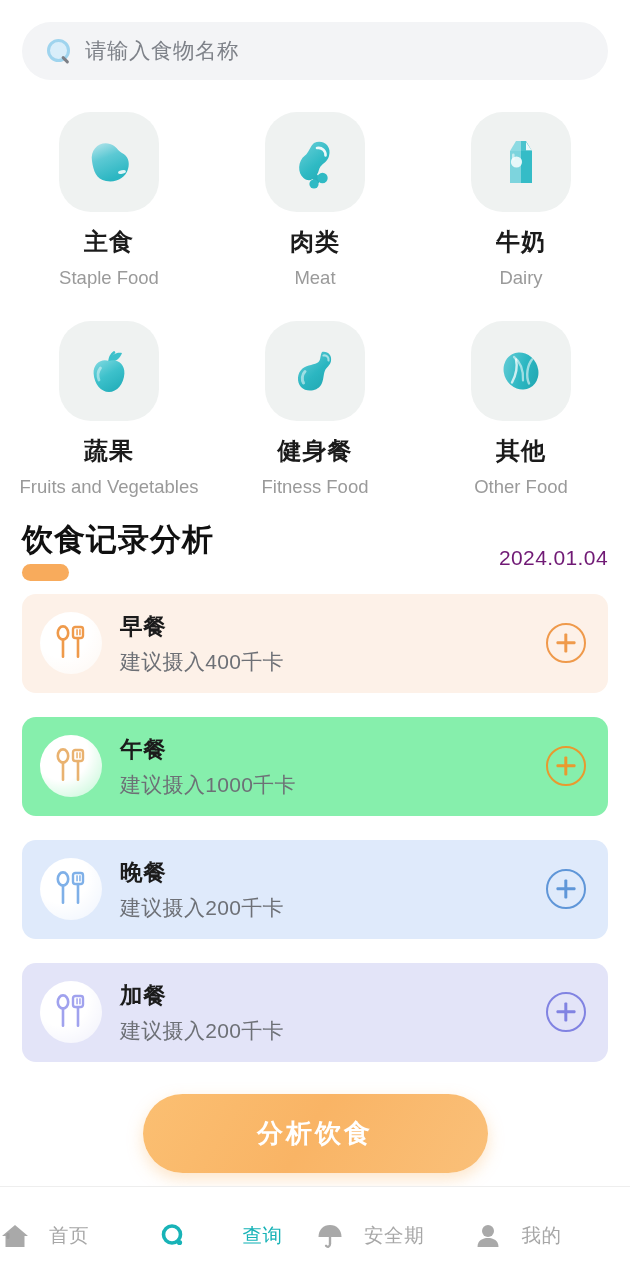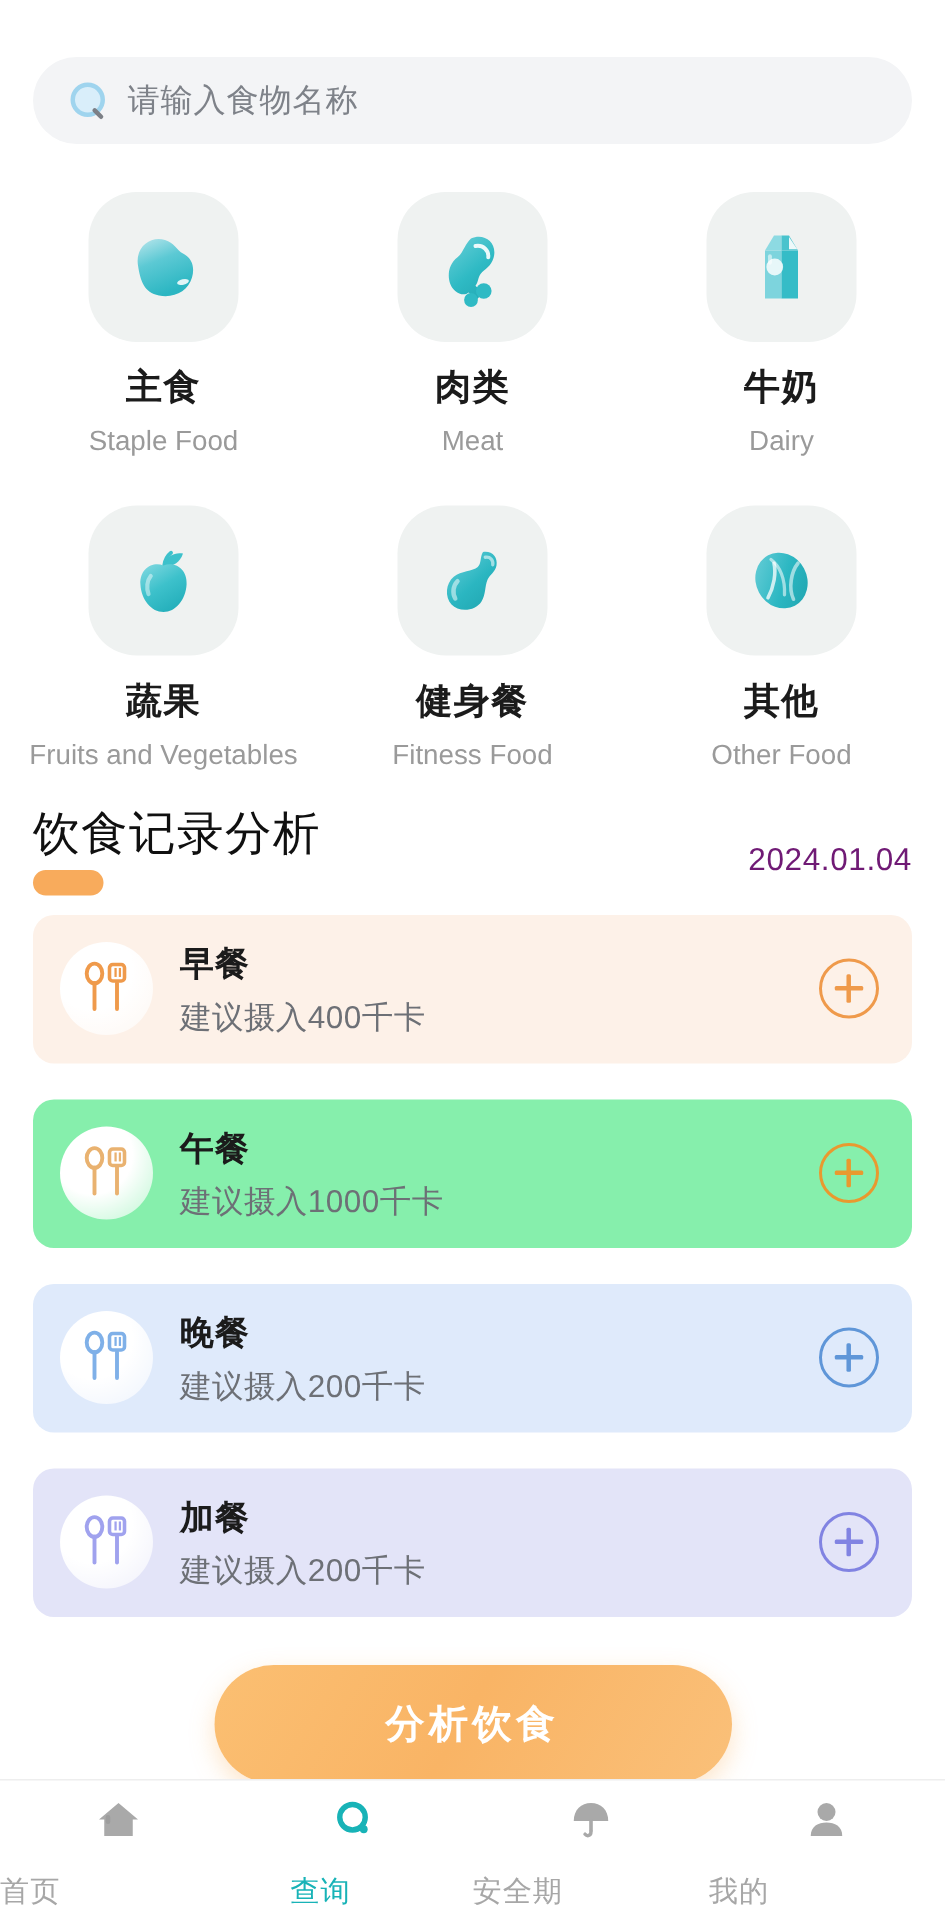--- a/index.html
+++ b/index.html
@@ -11,21 +11,21 @@
   }
 
   body {
     font-family: "Liberation Sans", "DejaVu Sans", sans-serif;
     background: #ffffff;
     position: relative;
   }
 
   
   .search-wrap {
-    padding: 38px 22px 0 22px;
+    padding: 22px 22px 0 22px;
   }
   .search-bar {
     height: 58px;
     background: #f3f4f6;
     border-radius: 29px;
     display: flex;
     align-items: center;
     padding: 0 24px;
     gap: 13px;
   }
@@ -108,21 +108,21 @@
   
   .section-head {
     position: relative;
     margin: 26px 22px 0 22px;
     display: flex;
     align-items: flex-start;
     justify-content: space-between;
   }
   .section-title {
     font-size: 31px;
-    font-weight: normal;
+    font-weight: bold;
     color: #101010;
     letter-spacing: 1px;
     line-height: 1.05;
   }
   .section-underline {
     width: 47px;
     height: 17px;
     border-radius: 9px;
     background: #f8ab5c;
     margin-top: 7px;
@@ -230,21 +230,22 @@
     left: 0; right: 0; bottom: 0;
     height: 94px;
     background: #ffffff;
     border-top: 1.5px solid #eeeeee;
     display: flex;
     align-items: center;
   }
   .nav-item {
     flex: 1;
     display: flex;
-    flex-direction: column;
+    flex-direction: row;
+    align-items: center;
     gap: 19px;
     cursor: pointer;
     padding-top: 4px;
   }
   .nav-icon { height: 30px; display: flex; align-items: center; justify-content: center; }
   .nav-label {
     font-size: 19.5px;
     color: #a7a7a7;
     letter-spacing: .6px;
   }

